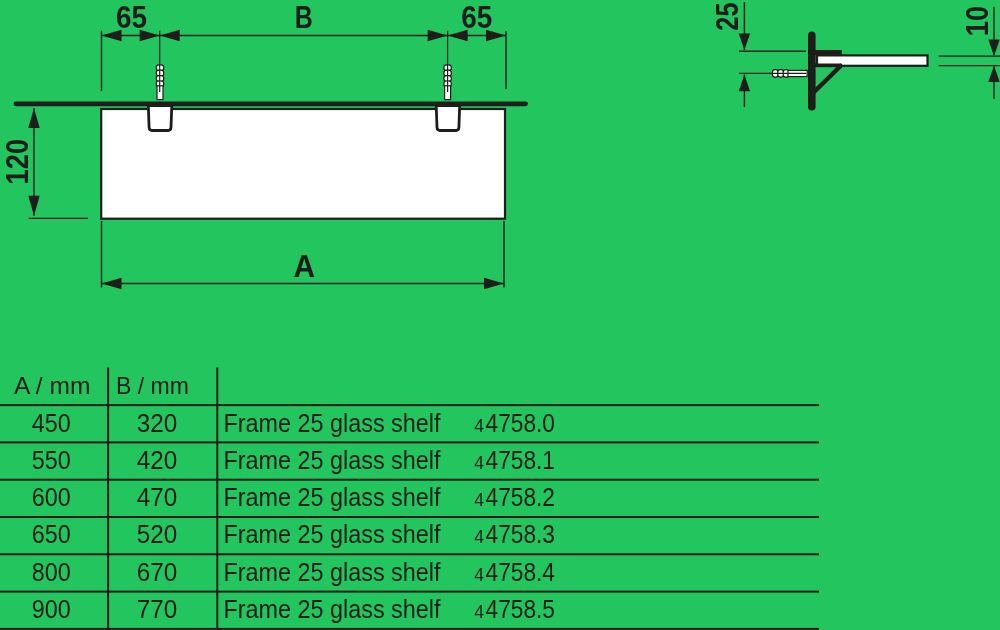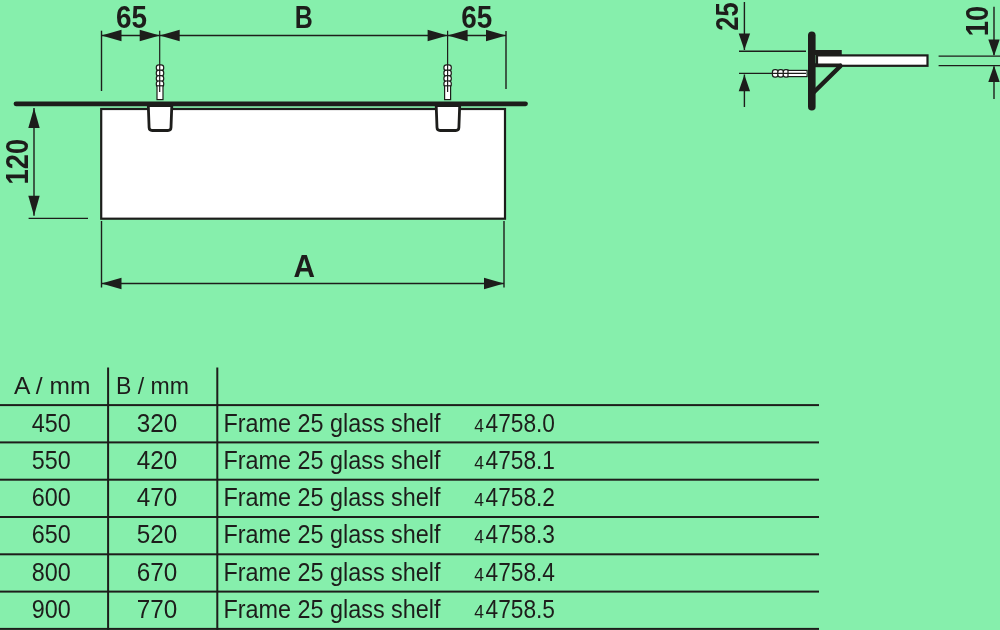--- a/index.html
+++ b/index.html
@@ -1,16 +1,16 @@
 <!DOCTYPE html>
 <html><head>
 <meta charset="utf-8">
 <style>
   html,body{margin:0;padding:0;background:#fff;}
-  #page{position:relative;width:1000px;height:630px;background:#86efac;overflow:hidden;}
+  #page{position:relative;width:1000px;height:630px;background:#22c55e;overflow:hidden;}
   svg{position:absolute;top:0;left:0;}
   text{font-family:"Liberation Sans",sans-serif;fill:#1d1d1b;}
   .dim{font-weight:bold;font-size:32px;}
   .tbl{font-size:25px;}
   .ln{stroke:#1d1d1b;fill:none;}
   .ar{fill:#1d1d1b;stroke:none;}
 </style>
 </head>
 <body>
 <div id="page">

